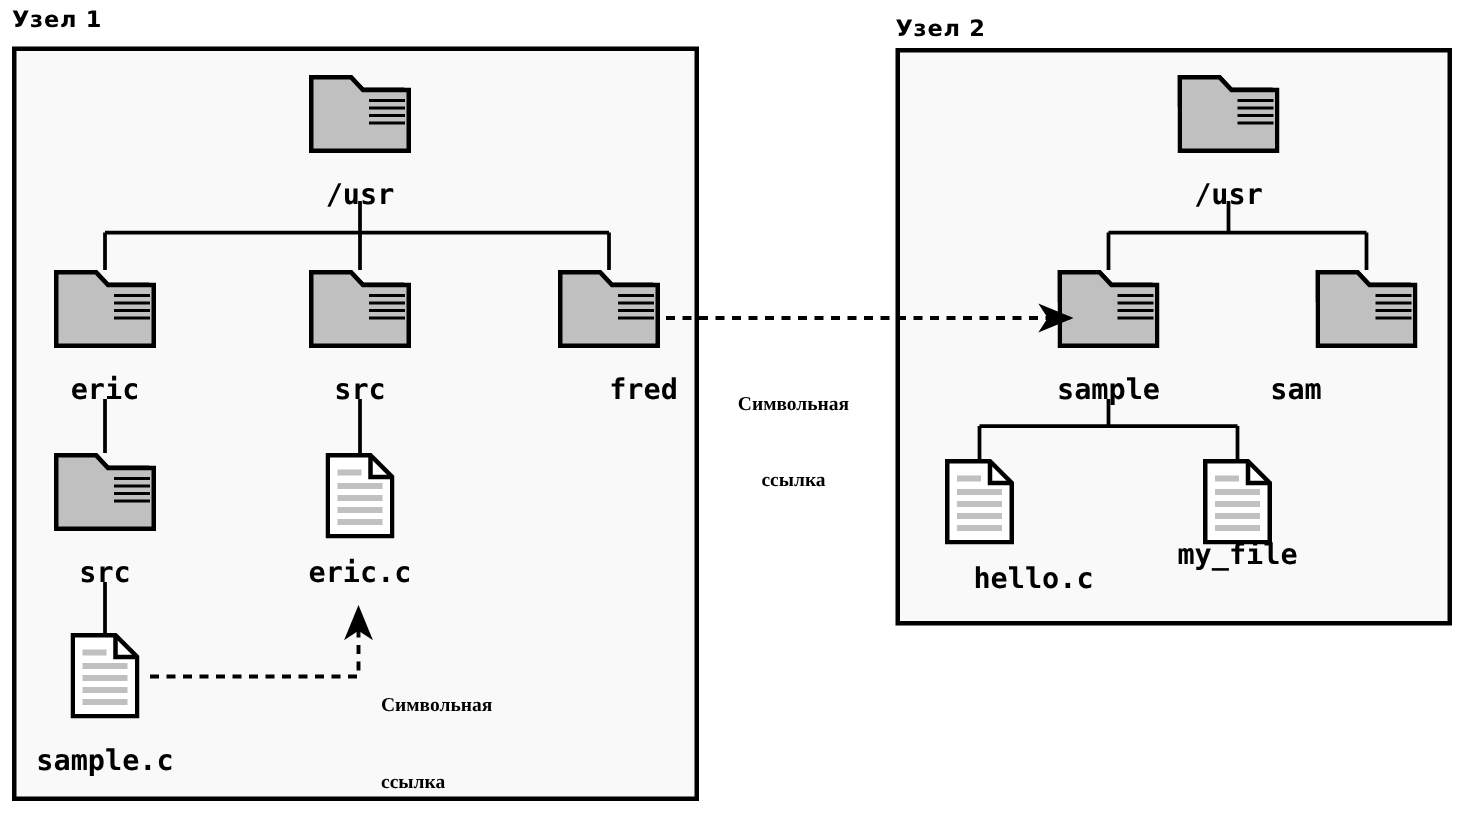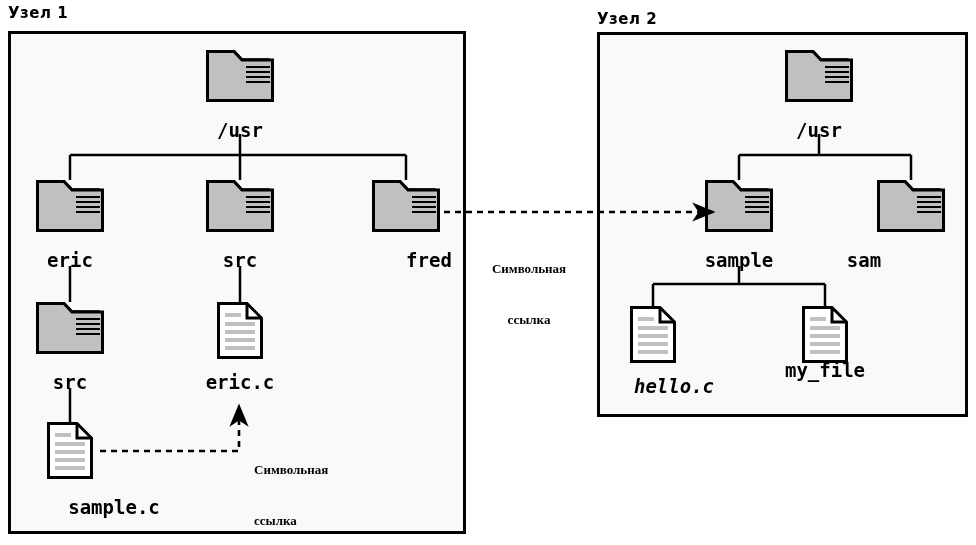--- a/index.html
+++ b/index.html
@@ -162,26 +162,26 @@
 
     <line x1="444" y1="212" x2="713" y2="212" stroke="#000" stroke-width="2.6" stroke-dasharray="6,5" marker-end="url(#arrowhead)"></line>
   </svg>
 
   <div class="node-label" style="left:240px; top:119px;">/usr</div>
   <div class="node-label" style="left:70px; top:249px;text-align:center;">eric</div>
   <div class="node-label" style="left:240px; top:249px;">src</div>
   <div class="node-label" style="left:406px; top:249px;margin-left:23px;">fred</div>
   <div class="node-label" style="left:70px; top:371px;">src</div>
   <div class="node-label" style="left:240px; top:371px;">eric.c</div>
-  <div class="node-label" style="left:70px; top:496px;margin-left:44px;">sample.c</div>
+  <div class="node-label" style="left:70px; top:496px;">sample.c</div>
 
   <div class="node-label" style="left:819px; top:119px;">/usr</div>
   <div class="node-label" style="left:739px; top:249px;">sample</div>
   <div class="node-label" style="left:864px; top:249px;text-align:right;">sam</div>
-  <div class="node-label" style="left:674px; top:375px;font-style:italic;">hello.c</div>
+  <div class="node-label" style="left:689px; top:375px;">hello.c</div>
   <div class="node-label" style="left:825px; top:359px;">my_file</div>
 
   <div class="link-label centered" style="left:529px; top:226px;">
     <div>Символьная</div>
     <div>ссылка</div>
   </div>
 
   <div class="link-label" style="left:254px; top:427px;">
     <div>Символьная</div>
     <div>ссылка</div>

